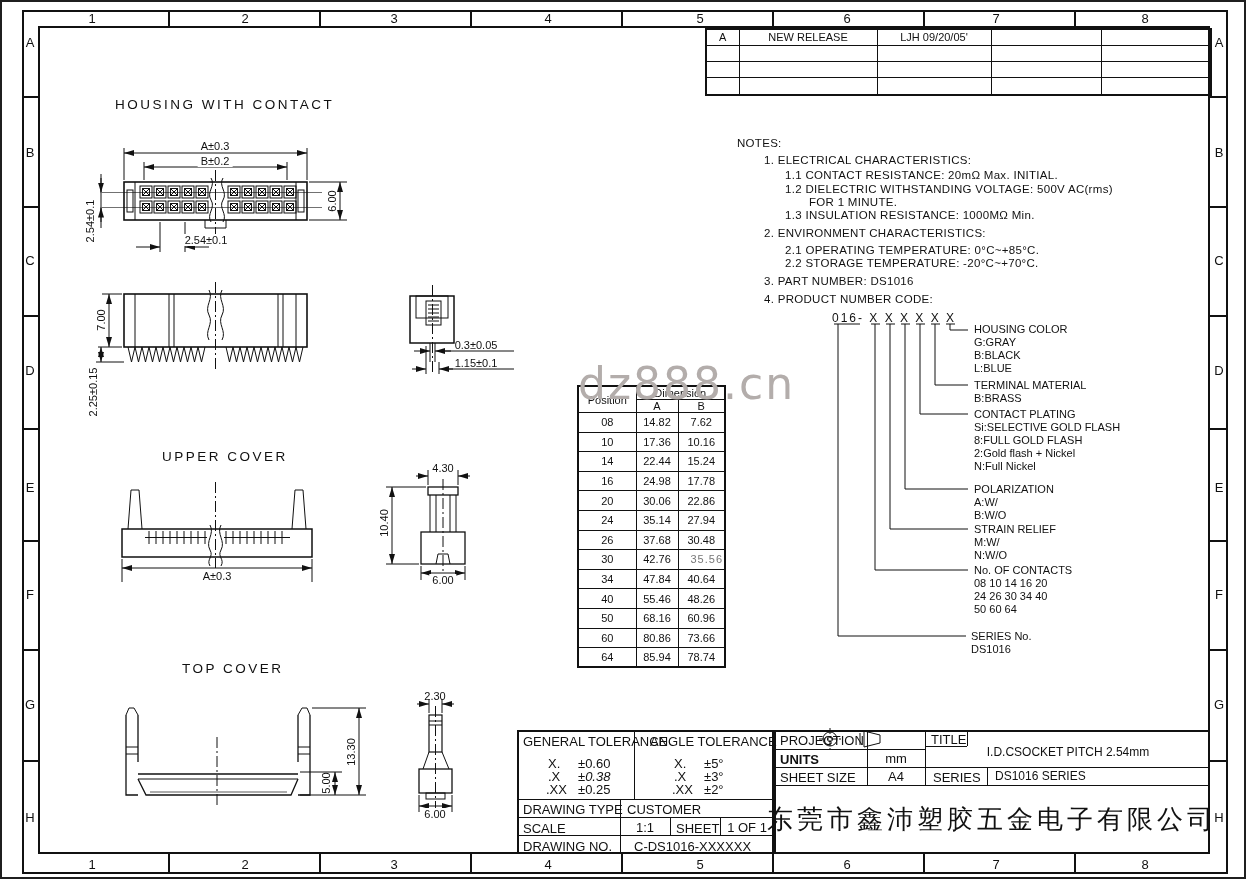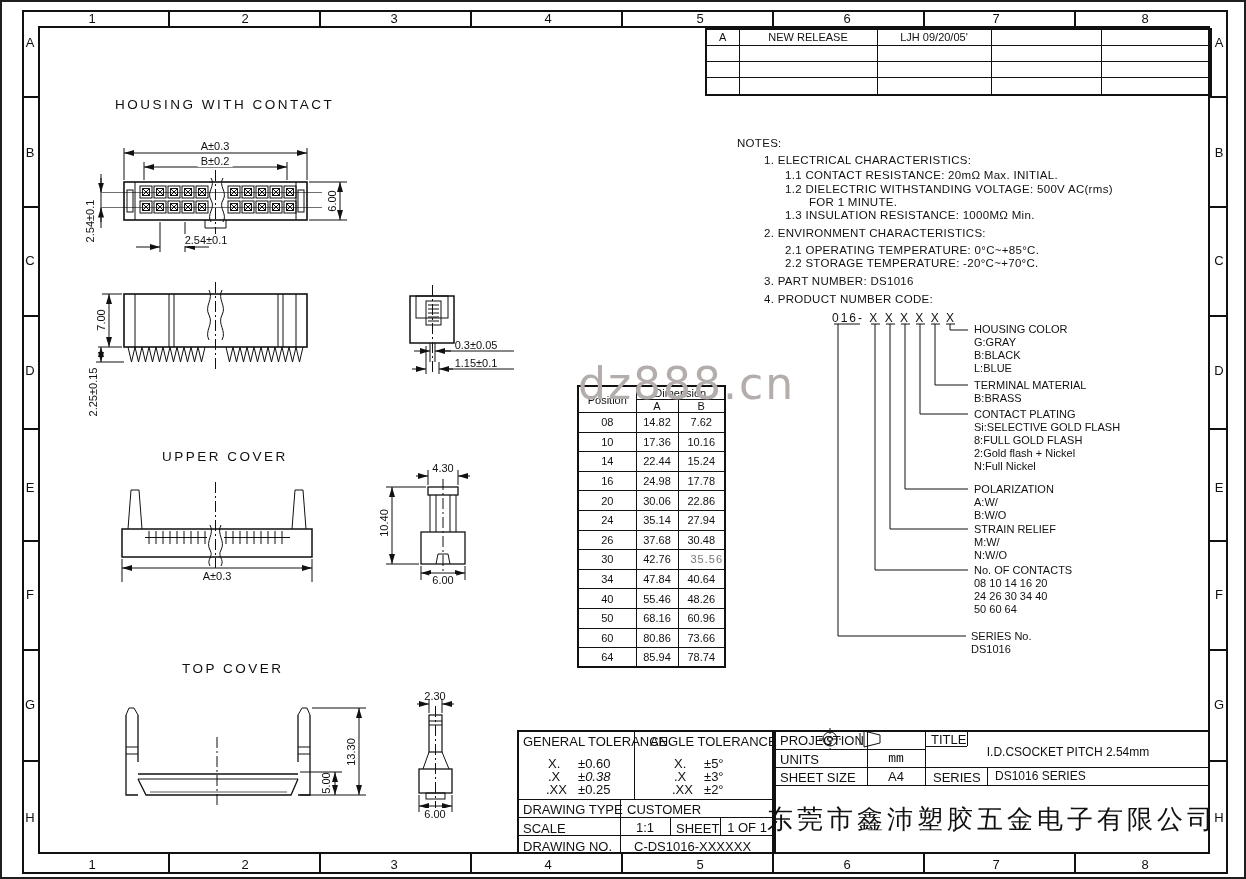--- a/index.html
+++ b/index.html
@@ -554,22 +554,22 @@
     <div class="t tb-lab" style="left:521px;top:800px;">DRAWING TYPE</div>
     <div class="t tb-lab" style="left:625px;top:800px;">CUSTOMER</div>
     <div class="t tb-lab" style="left:521px;top:819px;">SCALE</div>
     <div class="t tb-lab ctr" style="left:643px;top:825px;">1:1</div>
     <div class="t tb-lab" style="left:674px;top:819px;">SHEET</div>
     <div class="t tb-lab ctr" style="left:745px;top:825px;">1 OF 1</div>
     <div class="t tb-lab" style="left:521px;top:837px;">DRAWING NO.</div>
     <div class="t tb-lab" style="left:632px;top:837px;">C-DS1016-XXXXXX</div>
 
     <div class="t tb-lab" style="left:778px;top:731px;">PROJECTION</div>
-    <div class="t tb-lab" style="left:778px;top:750px;">UNITS</div>
-    <div class="t tb-lab ctr" style="left:894px;top:756px;font-family:Liberation Mono, monospace;">mm</div>
+    <div class="t tb-lab" style="left:778px;top:750px;font-weight:bold;">UNITS</div>
+    <div class="t tb-lab ctr" style="left:894px;top:756px;">mm</div>
     <div class="t tb-lab" style="left:778px;top:768px;">SHEET SIZE</div>
     <div class="t tb-lab ctr" style="left:894px;top:774px;">A4</div>
     <div class="t tb-lab" style="left:929px;top:730px;">TITLE</div>
     <div class="t tb-big ctr" style="left:1066px;top:750px;">I.D.CSOCKET PITCH 2.54mm</div>
     <div class="t tb-lab" style="left:931px;top:768px;">SERIES</div>
     <div class="t tb-big" style="left:993px;top:767px;">DS1016 SERIES</div>
     <div class="t company ctr" style="left:990px;top:817px;">东莞市鑫沛塑胶五金电子有限公司</div>
   </div>
 
 </div>

